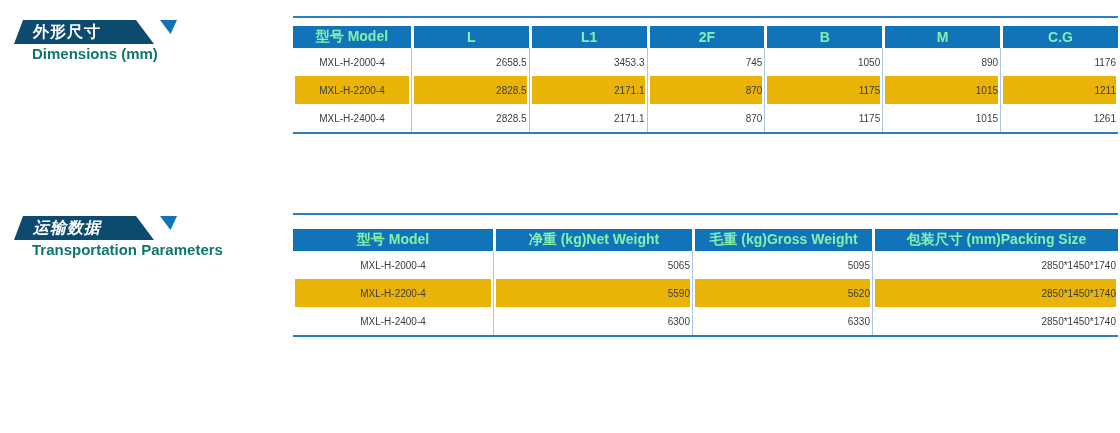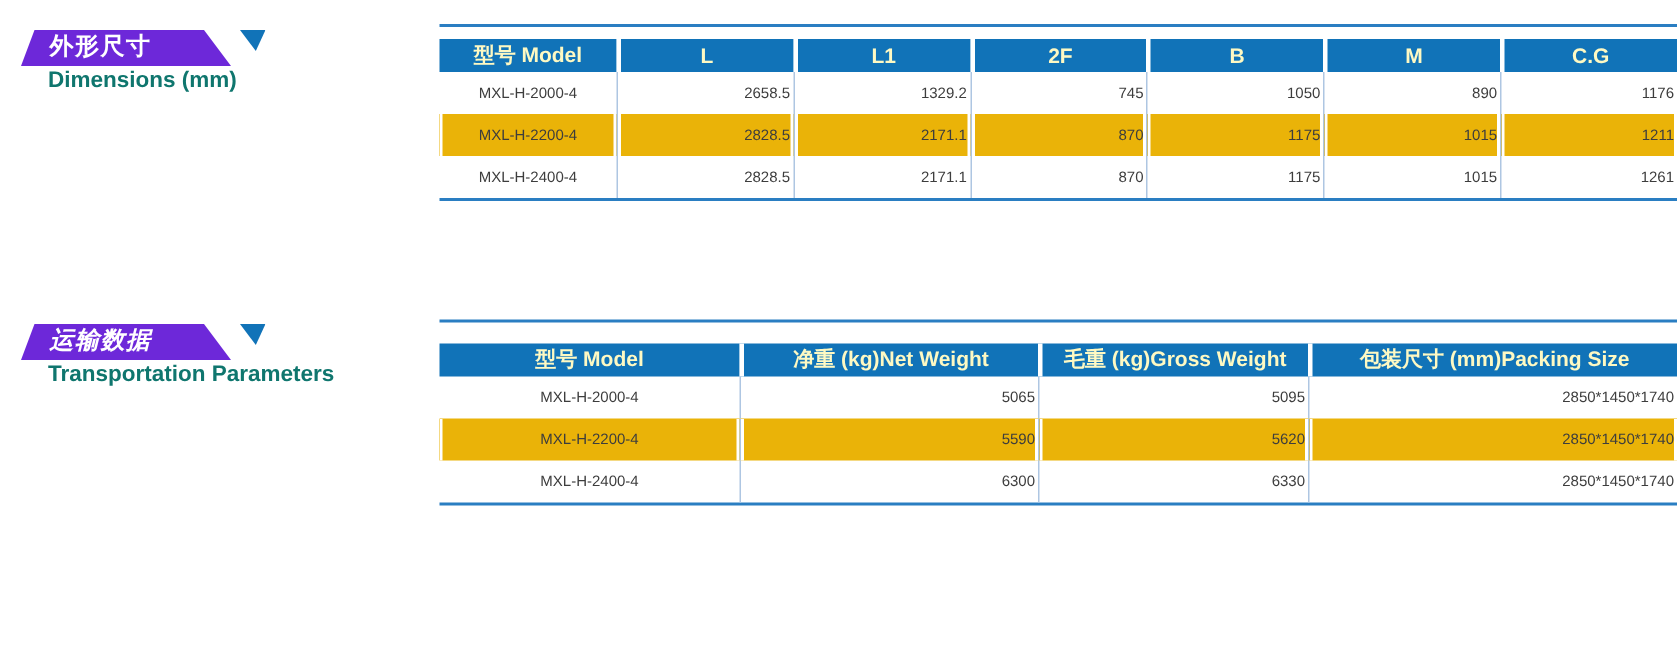--- a/index.html
+++ b/index.html
@@ -10,21 +10,21 @@
     font-family: "Liberation Sans", sans-serif;
     position: relative;
     overflow: hidden;
   }
 
   
   .banner {
     position: absolute;
     left: 14px;
     width: 140px; height: 24px;
-    background: #6d28d9;
+    background: #0c4a6e;
     color: #ffffff;
     font-size: 16px; font-weight: bold;
     line-height: 24px;
     padding-left: 19px;
     letter-spacing: 1px;
     clip-path: polygon(9px 0, 122px 0, 140px 100%, 0 100%);
   }
   .banner-accent {
     position: absolute;
     left: 160px;
@@ -51,21 +51,21 @@
   .spec-table {
     position: absolute;
     left: 293px; width: 825px;
     border-collapse: separate;
     border-spacing: 0;
     table-layout: fixed;
     border-bottom: 2px solid #2a7ec2;
   }
   .spec-table th {
     background: #1173b8;
-    color: #fef9c3;
+    color: #86efac;
     font-size: 14px; font-weight: bold;
     height: 22px;
     padding: 0 2px;
     text-align: center;
     white-space: nowrap;
     overflow: hidden;
   }
   .spec-table th + th { border-left: 3px solid #ffffff; }
   .spec-table td {
     text-align: center;
@@ -109,21 +109,21 @@
       <th>2F</th>
       <th>B</th>
       <th>M</th>
       <th>C.G</th>
     </tr>
   </thead>
   <tbody>
     <tr>
       <td>MXL-H-2000-4</td>
       <td>2658.5</td>
-      <td>1329.2</td>
+      <td>3453.3</td>
       <td>745</td>
       <td>1050</td>
       <td>890</td>
       <td>1176</td>
     </tr>
     <tr class="stripe">
       <td>MXL-H-2200-4</td>
       <td>2828.5</td>
       <td>2171.1</td>
       <td>870</td>

